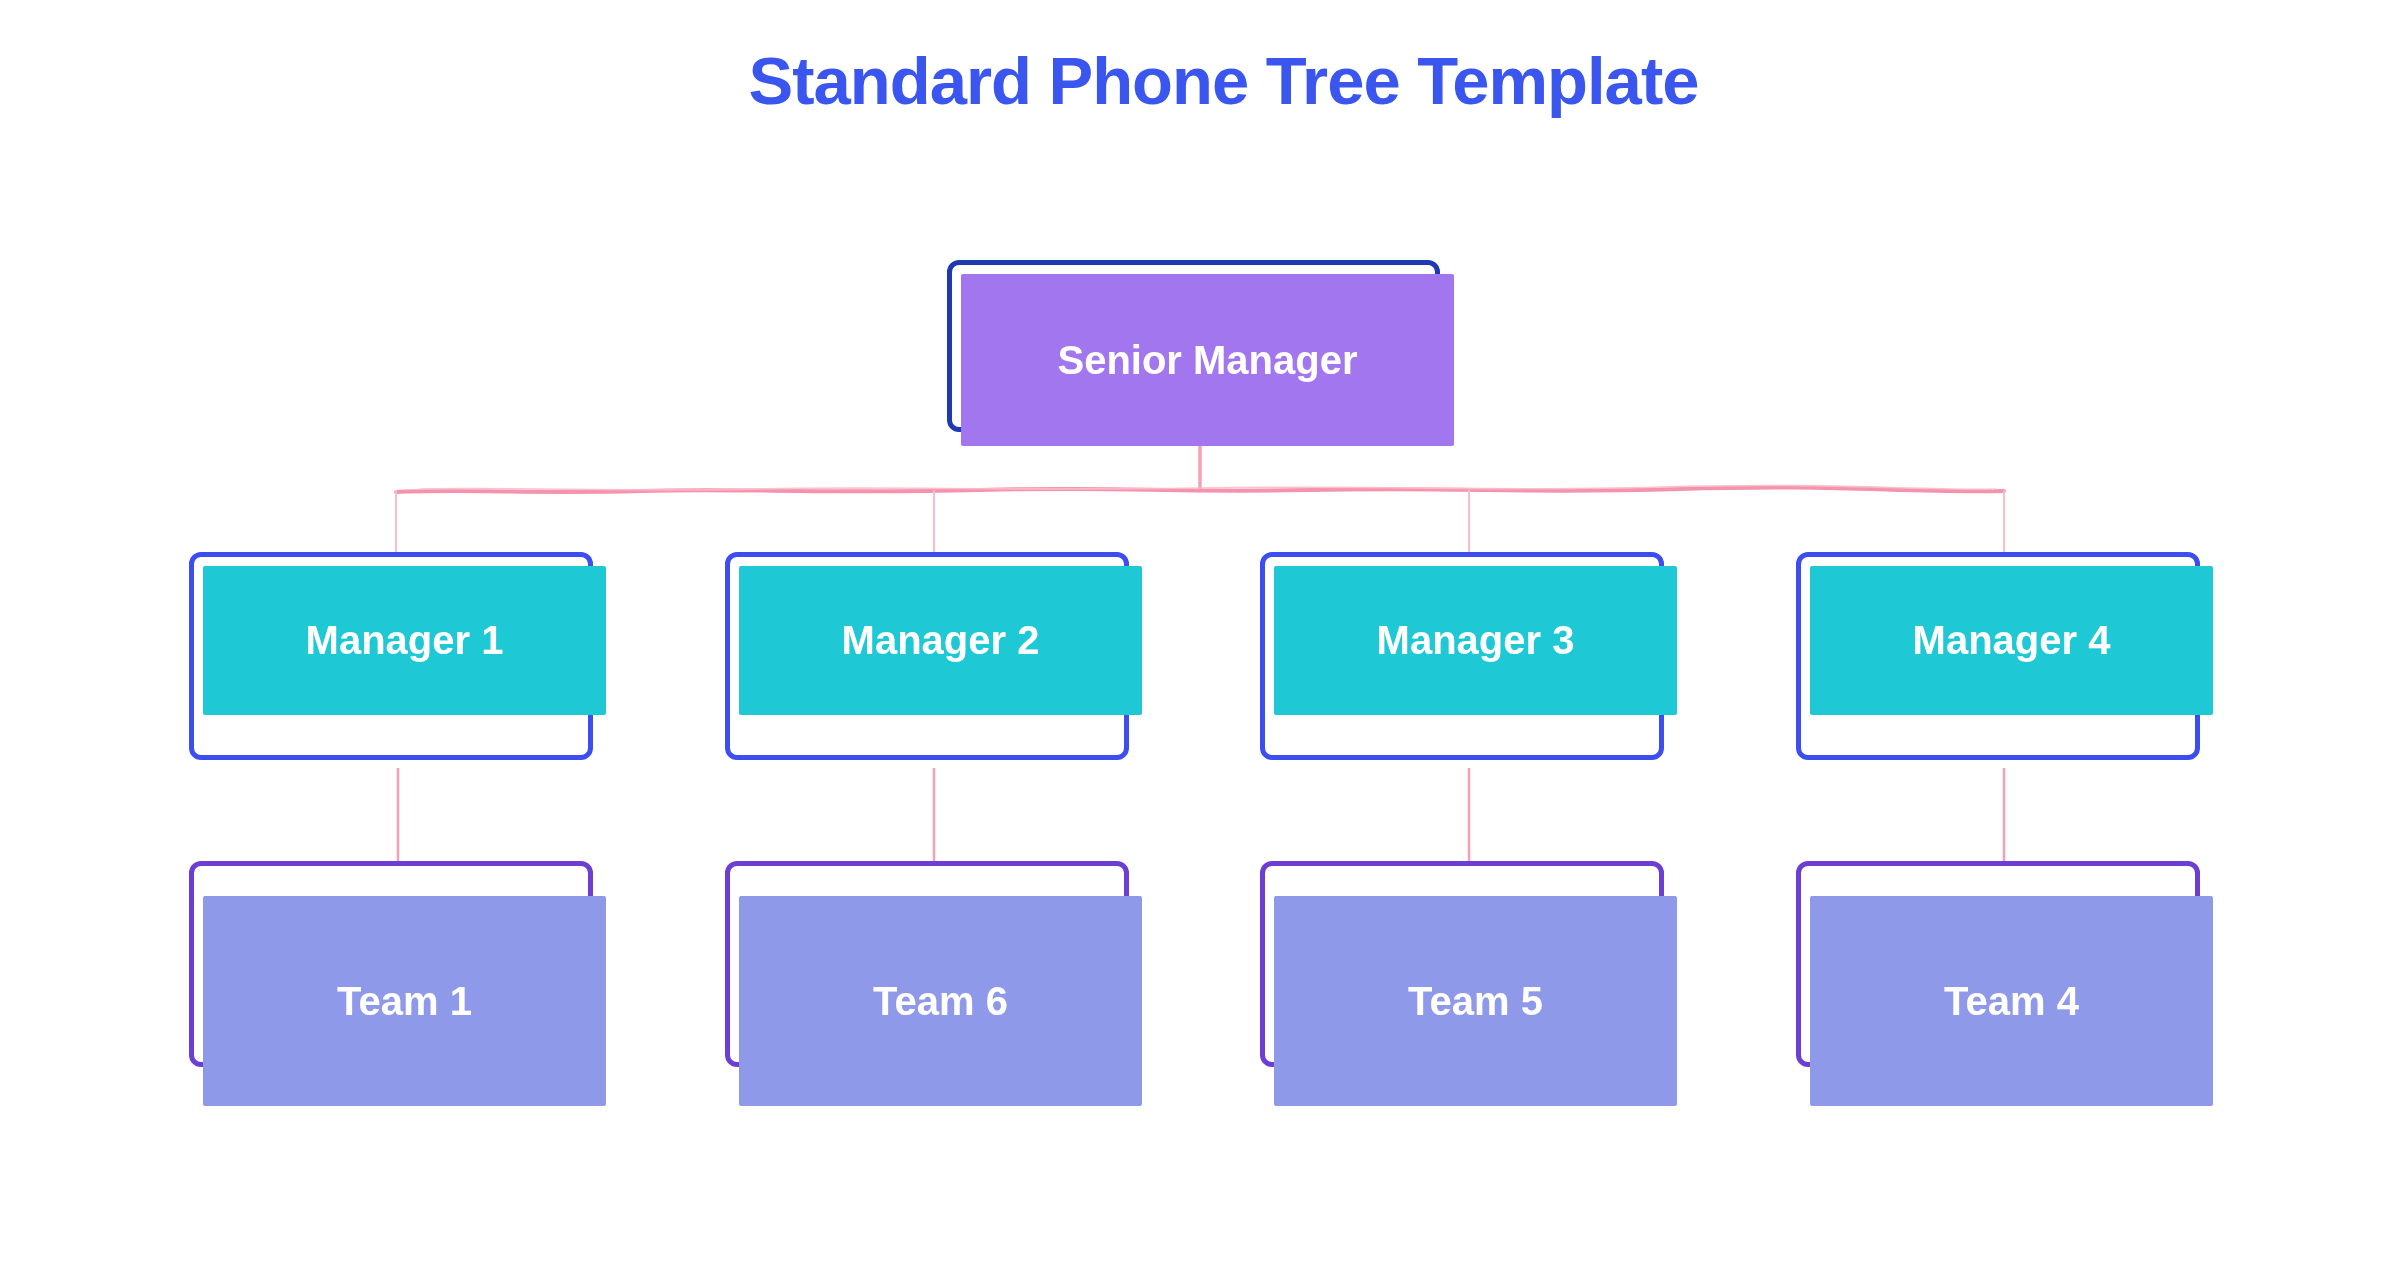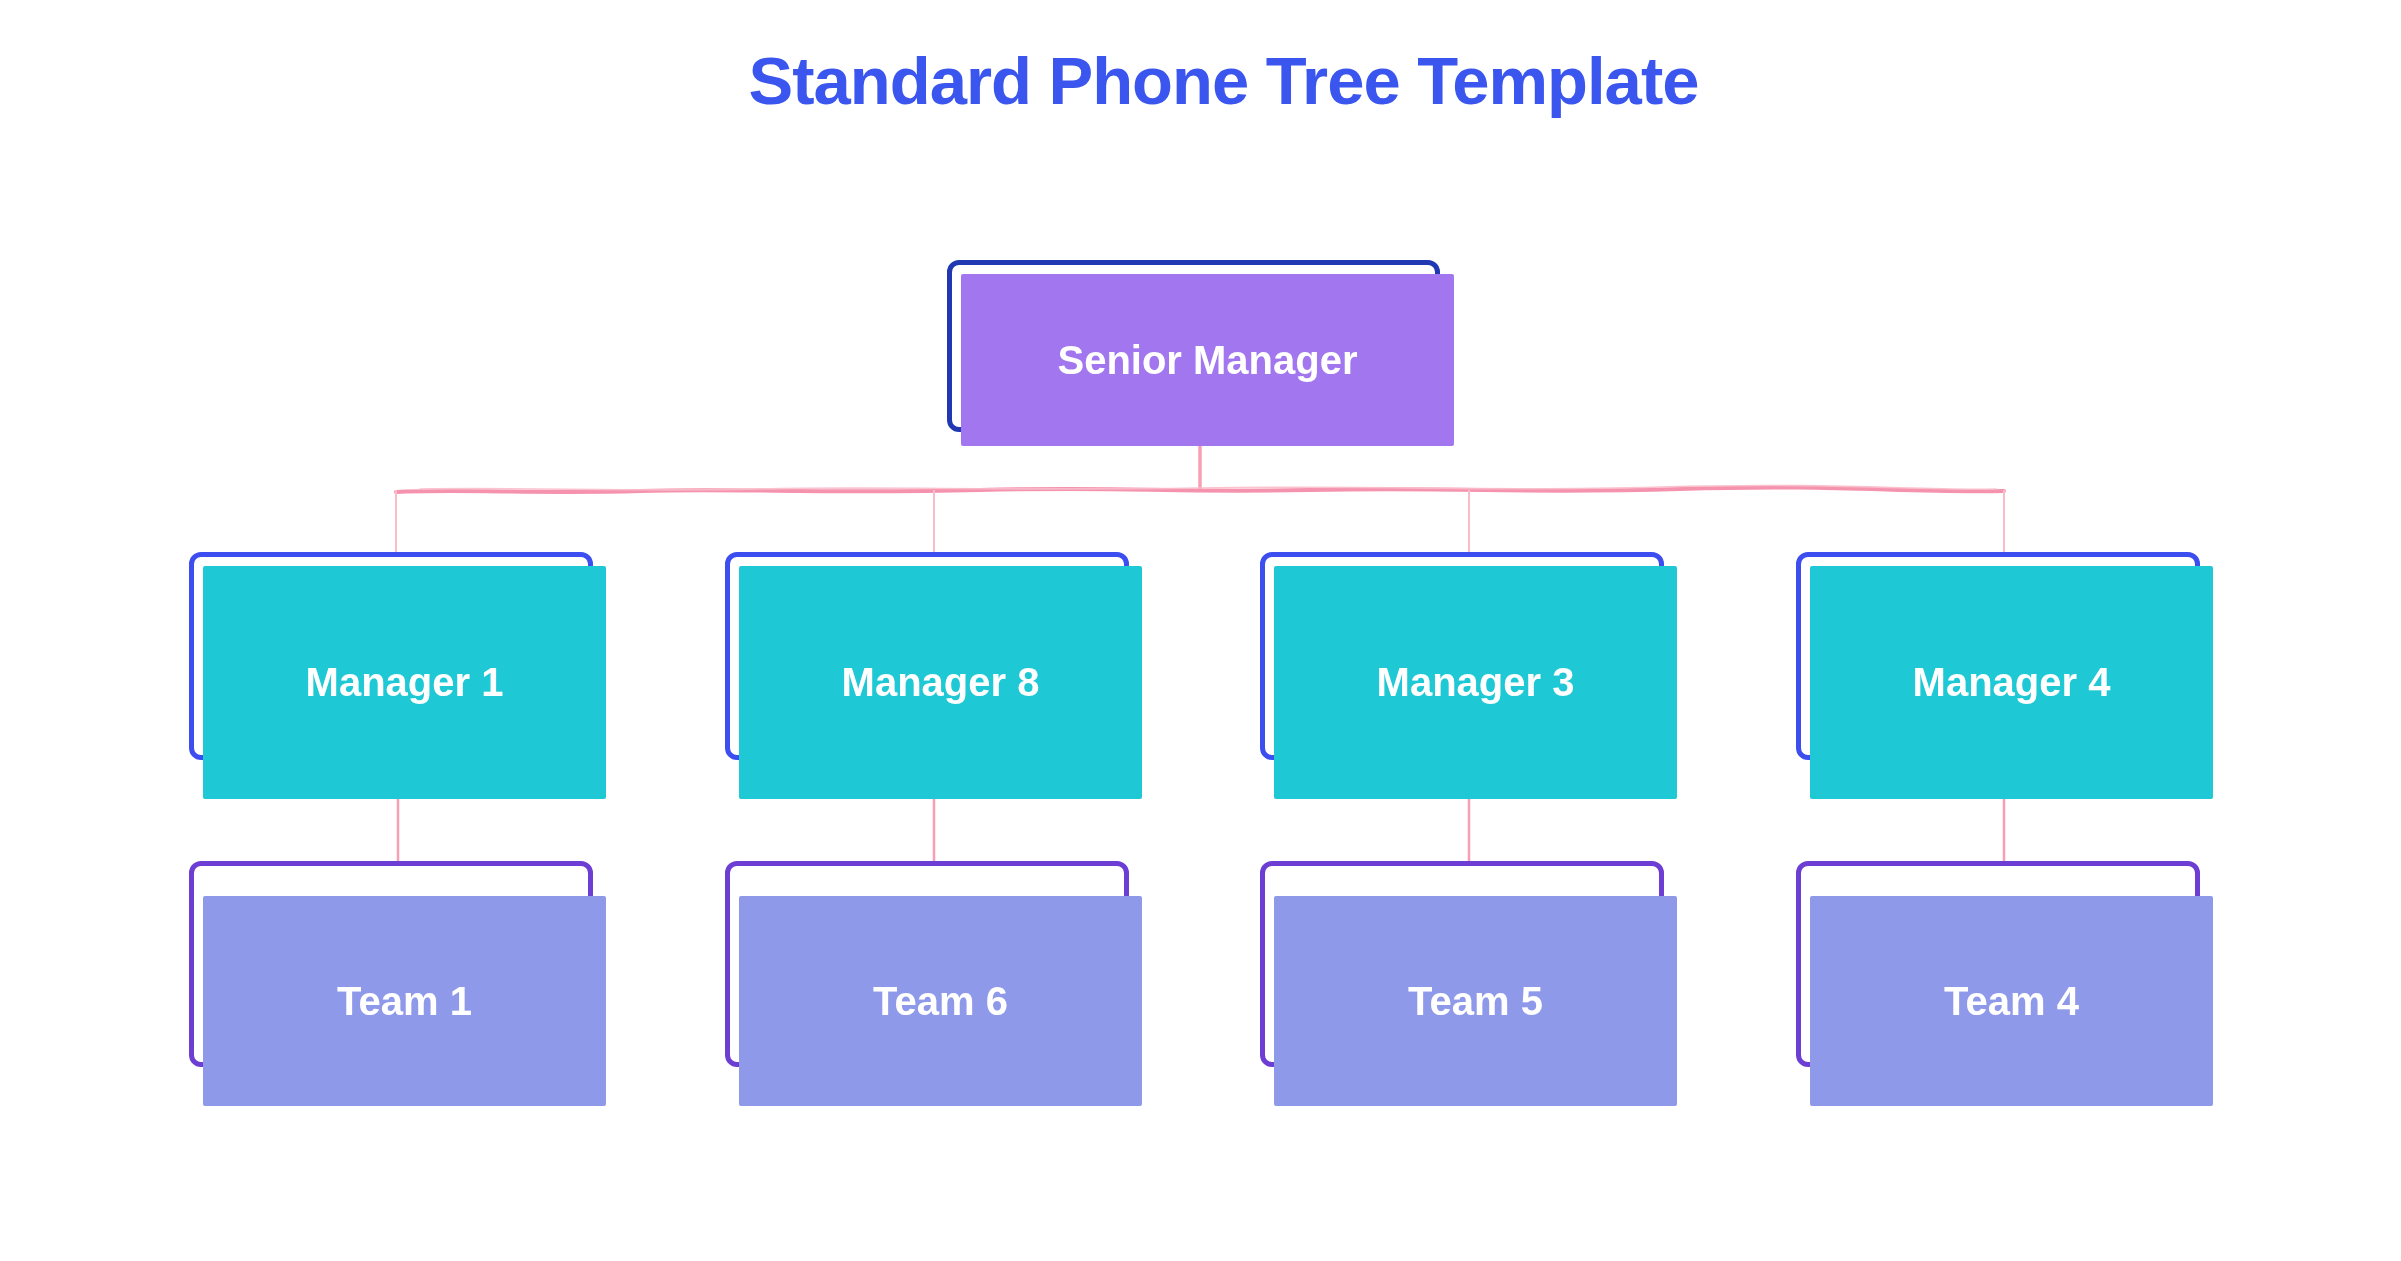--- a/index.html
+++ b/index.html
@@ -64,21 +64,21 @@
     font-size: 40px;
     font-weight: bold;
     color: var(--label-text, #ffffff);
     white-space: nowrap;
   }
 
   .senior .outline { width: 493px; height: 172px; border-color: var(--senior-outline, #2039b2); }
   .senior .fillbox { width: 493px; height: 172px; background: var(--senior-fill, #a176ee); }
 
   .mgr .outline { width: 404px; height: 208px; border-color: var(--manager-outline, #3c4ef0); }
-  .mgr .fillbox { width: 403px; height: 233px; background: var(--manager-fill, #1fc8d5); }
+  .mgr .fillbox { width: 403px; height: 149px; background: var(--manager-fill, #1fc8d5); }
 
   .team .outline { width: 404px; height: 206px; border-color: var(--team-outline, #6c3ed3); }
   .team .fillbox { width: 403px; height: 210px; background: var(--team-fill, #8f99ea); margin-top: 21px; }
 
   .pos-senior { left: 947px;  top: 260px; }
   .pos-m1 { left: 189px;  top: 552px; }
   .pos-m2 { left: 725px;  top: 552px; }
   .pos-m3 { left: 1260px; top: 552px; }
   .pos-m4 { left: 1796px; top: 552px; }
   .pos-t1 { left: 189px;  top: 861px; }
@@ -120,21 +120,21 @@
 
   <div class="node mgr pos-m1">
     <div class="outline"></div>
     <div class="fillbox">
       <span class="label">Manager 1</span>
     </div>
   </div>
   <div class="node mgr pos-m2">
     <div class="outline"></div>
     <div class="fillbox">
-      <span class="label">Manager 8</span>
+      <span class="label">Manager 2</span>
     </div>
   </div>
   <div class="node mgr pos-m3">
     <div class="outline"></div>
     <div class="fillbox">
       <span class="label">Manager 3</span>
     </div>
   </div>
   <div class="node mgr pos-m4">
     <div class="outline"></div>

